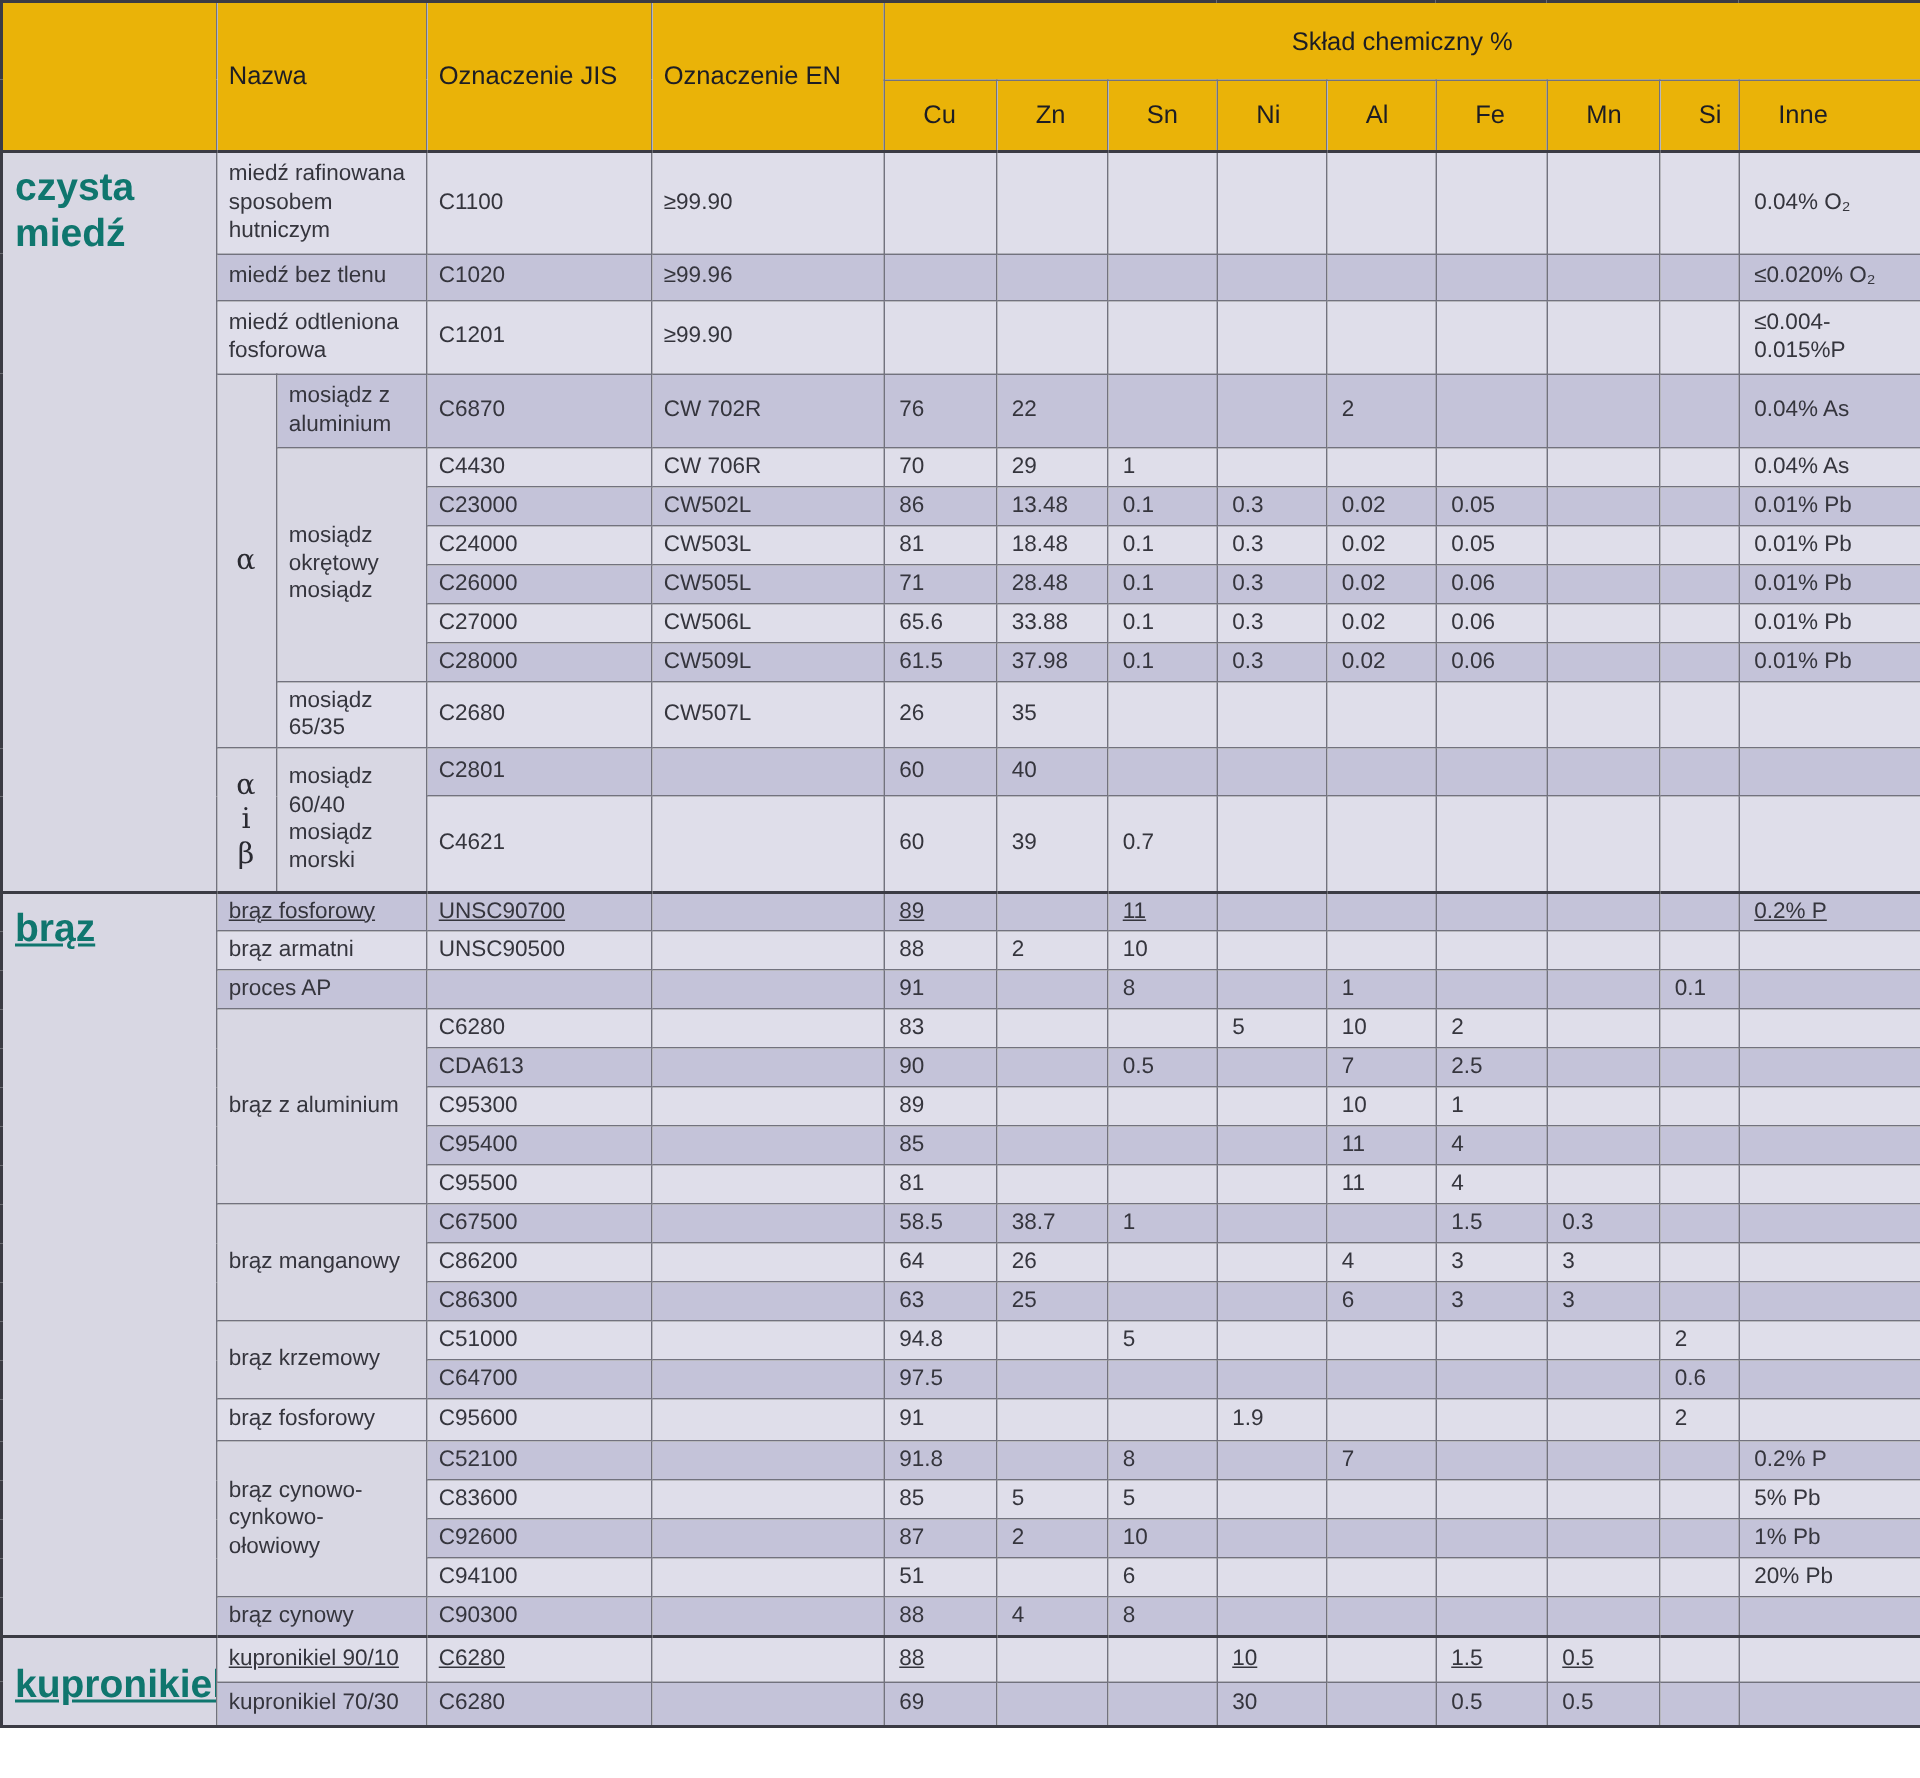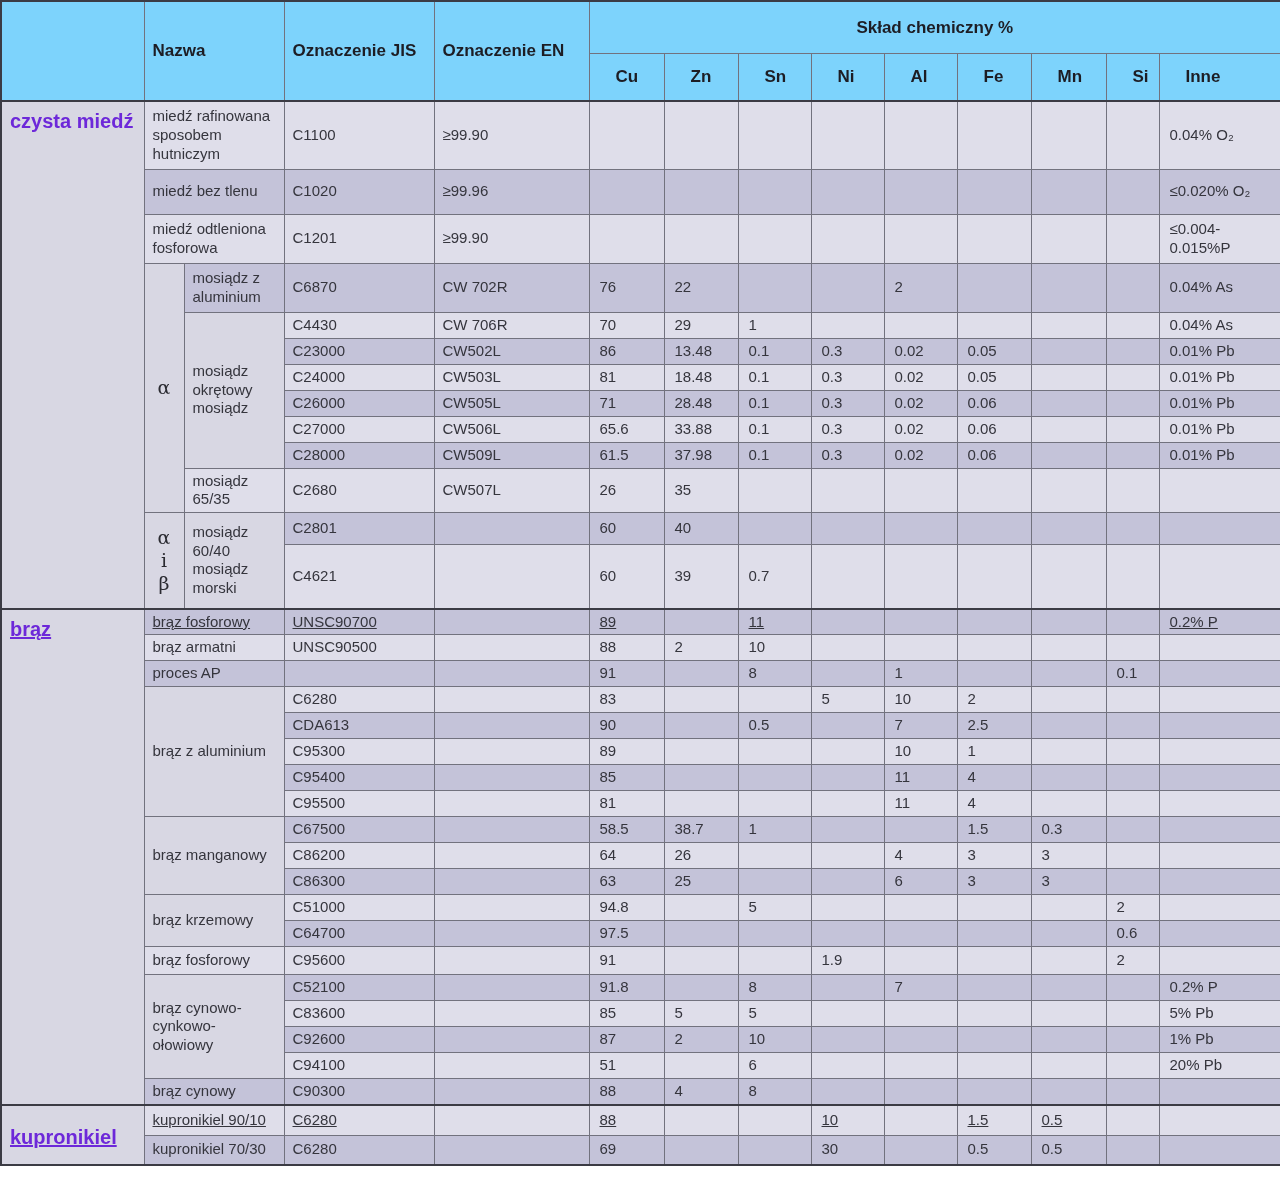--- a/index.html
+++ b/index.html
@@ -9,42 +9,42 @@
     border:2px solid #3b3b44;
   }
   th, td {
     border:1px solid #72727e;
     padding:3px 8px;
     font-size:15px; line-height:1.25;
     color:#35353d; text-align:left; vertical-align:middle;
     overflow:hidden;
   }
   thead th {
-    background:#7dd3fc; font-weight:bold; font-size:17px; color:#1d1d24;
+    background:#eab308; font-weight:normal; font-size:17px; color:#1d1d24;
   }
   thead th.sklad { text-align:center; height:52px; }
   thead tr.elements th { height:48px; padding-left:26px; }
   tbody tr { height:26px; }
   tbody tr:first-child > td { border-top:2px solid #3b3b44; }
   tr.light { background:#dfdeea; }
   tr.dark  { background:#c4c3d9; }
   td.cat, td.alpha, td.group { background:#d8d7e3; }
   td.cat {
-    font-size:20px; font-weight:bold; color:#6d28d9;
+    font-size:26px; font-weight:bold; color:#0f766e;
     vertical-align:top; padding-top:7px; line-height:1.2;
   }
   td.cat.vcenter { vertical-align:middle; padding-top:6px; }
   td.alpha {
     font-family:"DejaVu Serif", serif; font-size:19px; color:#2a2a31;
     text-align:center; white-space:pre-line; line-height:1.2; padding:3px 2px;
   }
   td.group { vertical-align:middle; }
   td.val { padding-left:10px; }
   tr.section-top > td { border-top:2px solid #3b3b44;text-decoration:underline; }
-  tr.rh68 { height:68px; } tr.rh45 { height:45px; } tr.rh49 { height:49px; }
+  tr.rh68 { height:68px; } tr.rh45 { height:31px; } tr.rh49 { height:49px; }
   tr.rh46 { height:32px; } tr.rh64 { height:64px; } tr.rh28 { height:28px; }
   tr.rh30 { height:30px; }
 </style>
 </head>
 <body>
 
 <table id="alloy-table">
   <colgroup>
       <col style="width: 143px;">
       <col style="width: 40px;">

